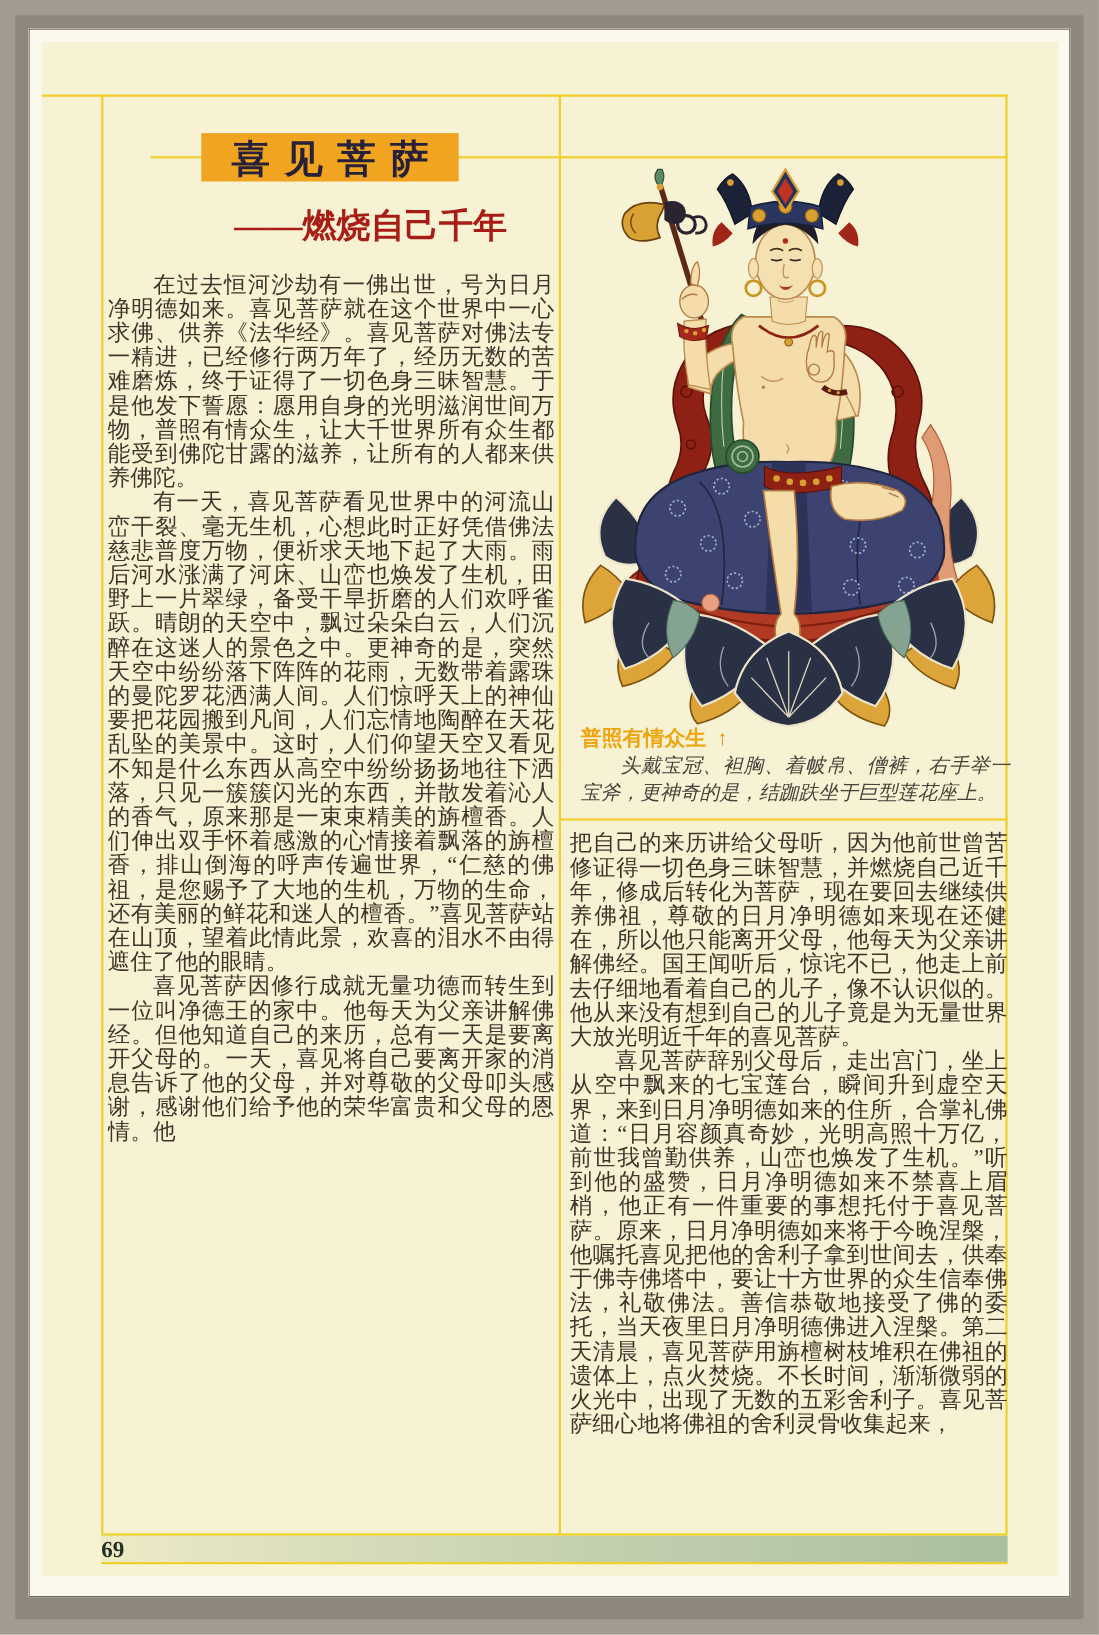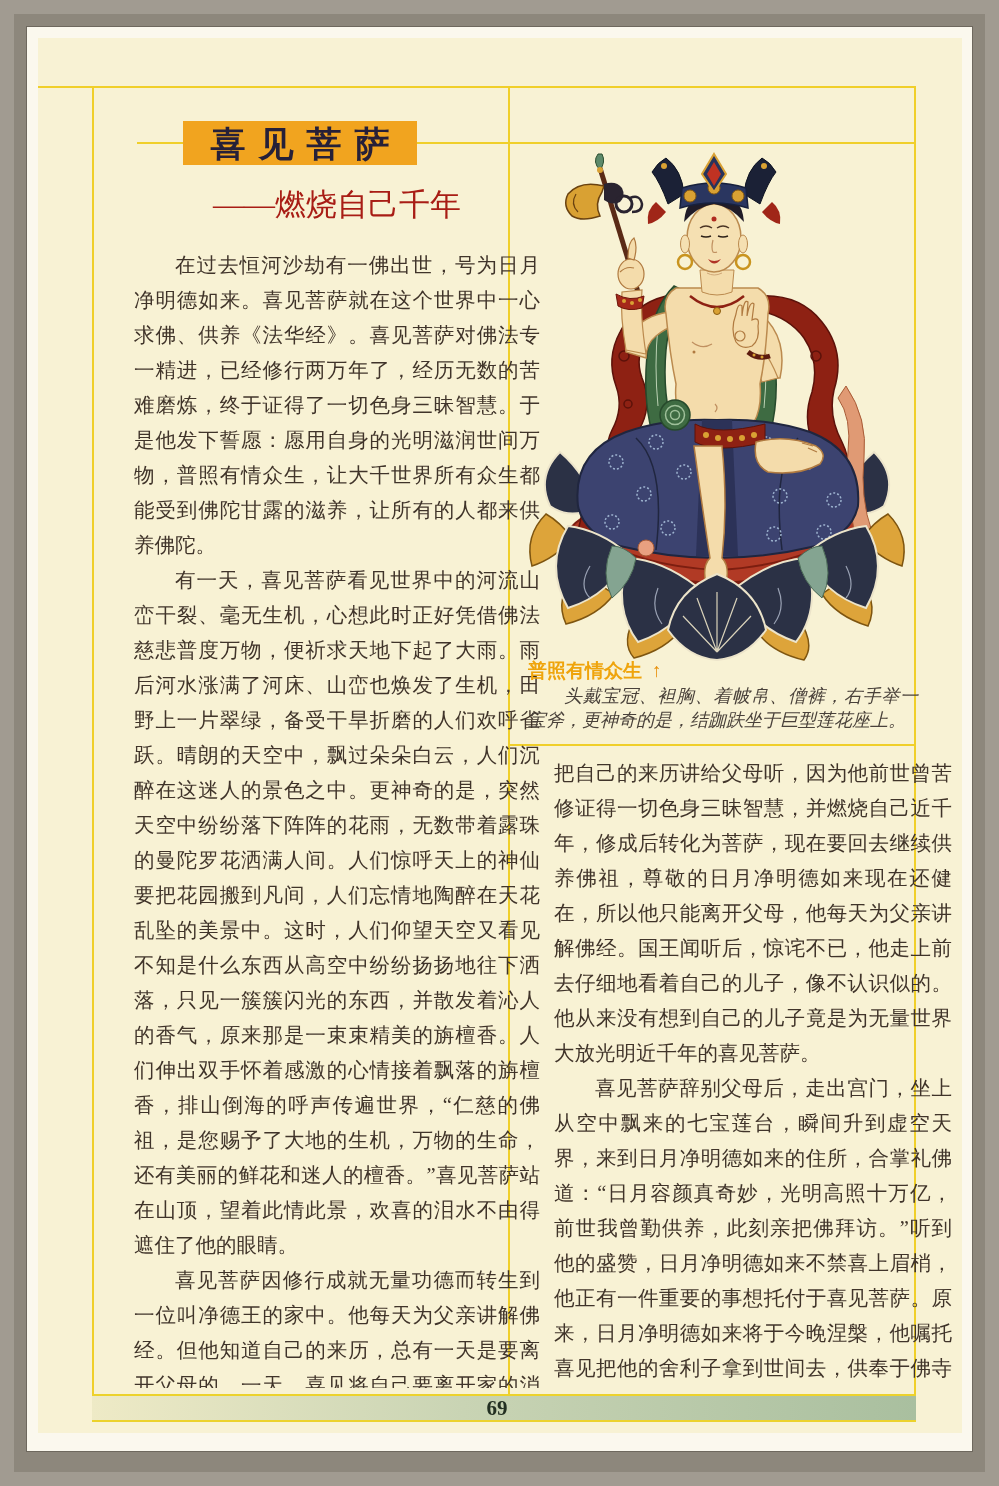--- a/index.html
+++ b/index.html
@@ -16,47 +16,47 @@
   .title-box{
     position:absolute;left:145px;top:83px;width:234px;height:44px;
     background:#f1a41f;display:flex;justify-content:center;
   }
   .title-box span{
     font-size:35px;font-weight:bold;color:#262038;
     letter-spacing:13px;padding-left:13px;white-space:nowrap;
   }
   .subtitle{
     position:absolute;left:175px;top:146px;
-    font-size:31px;font-weight:normal;color:#a81d15;white-space:nowrap;
+    font-size:31px;font-weight:bold;color:#a81d15;white-space:nowrap;
   }
   .col{
     position:absolute;
-    font-size:20.5px;line-height:35px;color:#40342a;
-    text-align:justify;overflow:hidden;margin-left:36px;
+    font-size:20.5px;line-height:22px;color:#40342a;
+    text-align:justify;overflow:hidden;
   }
   .col p{margin:0;text-indent:2em;}
   .col p.noindent{text-indent:0;}
   .col-left{left:60px;top:210px;width:406px;height:1140px;}
   .col-right{left:480px;top:718px;width:398px;height:634px;}
   .figure{position:absolute;left:478px;top:108px;width:402px;height:518px;}
   .caption-head{
     position:absolute;left:490px;top:620px;
     font-size:19px;font-weight:bold;color:#efa40b;white-space:nowrap;
   }
   .caption-head .arrow{color:#e8900a;font-weight:normal;margin-left:10px;}
   .caption-body{
     position:absolute;left:490px;top:646px;width:390px;
     font-size:18px;line-height:24px;color:#49413a;
     font-style:italic;text-indent:2em;text-align:justify;
   }
   .bottom-band{
     position:absolute;left:54px;top:1356px;width:824px;height:24px;
     background:linear-gradient(90deg,#eeeac6 0%,#c9d4b4 45%,#a9bf9f 100%);
     border-top:2px solid #ecd22c;border-bottom:2px solid #ecd22c;
-    display:flex;align-items:center;justify-content:center;
+    display:flex;align-items:center;justify-content:flex-start;
   }
   .page-number{
     font-size:21px;font-weight:bold;color:#233022;padding-right:14px;
   }
 </style>
 </head>
 <body>
 
 <div class="frame-dark"></div>
 <div class="page-white"></div>
@@ -248,20 +248,20 @@
     </svg>
   </div>
 
   <div class="caption-head">
     <span>普照有情众生</span><span class="arrow">↑</span>
   </div>
   <div class="caption-body">头戴宝冠、袒胸、着帔帛、僧裤，右手举一宝斧，更神奇的是，结跏趺坐于巨型莲花座上。</div>
 
   <div class="col col-right">
     <p class="noindent">把自己的来历讲给父母听，因为他前世曾苦修证得一切色身三昧智慧，并燃烧自己近千年，修成后转化为菩萨，现在要回去继续供养佛祖，尊敬的日月净明德如来现在还健在，所以他只能离开父母，他每天为父亲讲解佛经。国王闻听后，惊诧不已，他走上前去仔细地看着自己的儿子，像不认识似的。他从来没有想到自己的儿子竟是为无量世界大放光明近千年的喜见菩萨。</p>
-    <p>喜见菩萨辞别父母后，走出宫门，坐上从空中飘来的七宝莲台，瞬间升到虚空天界，来到日月净明德如来的住所，合掌礼佛道：“日月容颜真奇妙，光明高照十万亿，前世我曾勤供养，此刻亲把佛拜访。”听到他的盛赞，日月净明德如来不禁喜上眉梢，他正有一件重要的事想托付于喜见菩萨。原来，日月净明德如来将于今晚涅槃，他嘱托喜见把他的舍利子拿到世间去，供奉于佛寺佛塔中，要让十方世界的众生信奉佛法，礼敬佛法。善信恭敬地接受了佛的委托，当天夜里日月净明德佛进入涅槃。第二天清晨，喜见菩萨用旃檀树枝堆积在佛祖的遗体上，点火焚烧。不长时间，渐渐微弱的火光中，出现了无数的五彩舍利子。喜见菩萨细心地将佛祖的舍利灵骨收集起来，</p>
+    <p>喜见菩萨辞别父母后，走出宫门，坐上从空中飘来的七宝莲台，瞬间升到虚空天界，来到日月净明德如来的住所，合掌礼佛道：“日月容颜真奇妙，光明高照十万亿，前世我曾勤供养，山峦也焕发了生机。”听到他的盛赞，日月净明德如来不禁喜上眉梢，他正有一件重要的事想托付于喜见菩萨。原来，日月净明德如来将于今晚涅槃，他嘱托喜见把他的舍利子拿到世间去，供奉于佛寺佛塔中，要让十方世界的众生信奉佛法，礼敬佛法。善信恭敬地接受了佛的委托，当天夜里日月净明德佛进入涅槃。第二天清晨，喜见菩萨用旃檀树枝堆积在佛祖的遗体上，点火焚烧。不长时间，渐渐微弱的火光中，出现了无数的五彩舍利子。喜见菩萨细心地将佛祖的舍利灵骨收集起来，</p>
   </div>
 
   <div class="bottom-band">
     <span class="page-number">69</span>
   </div>
 
 </div>
 
 </body></html>

